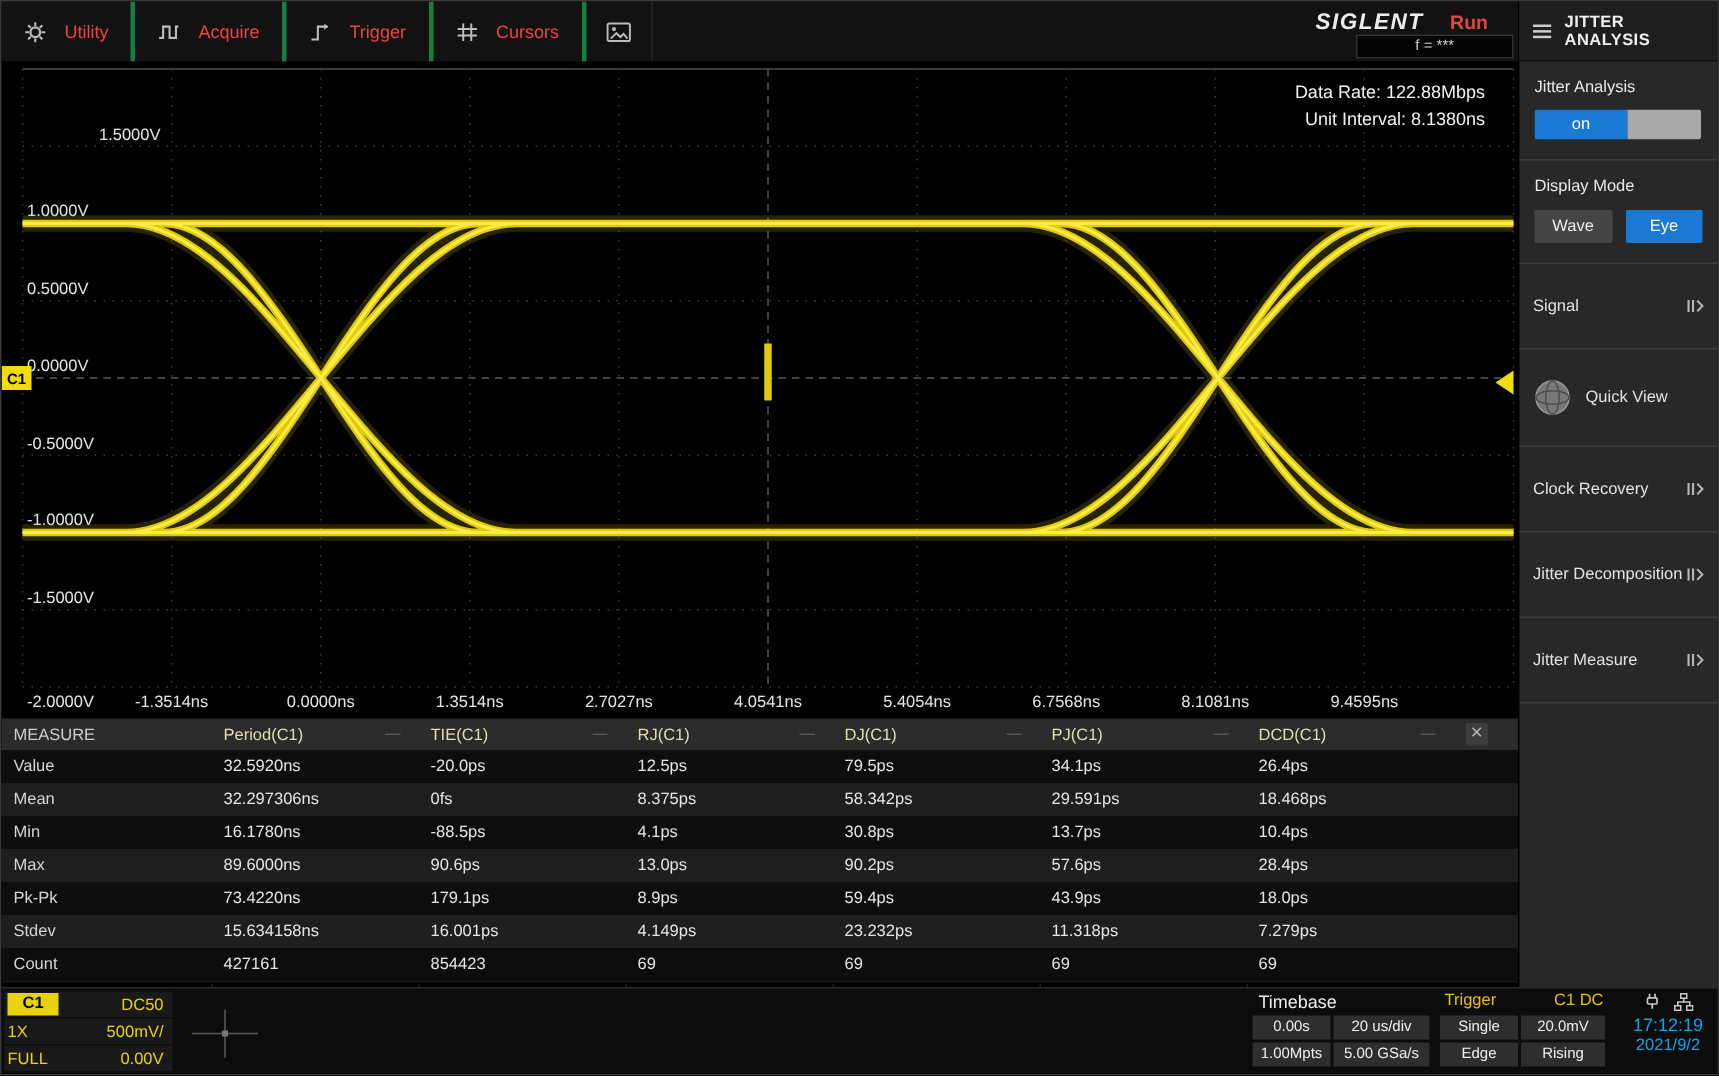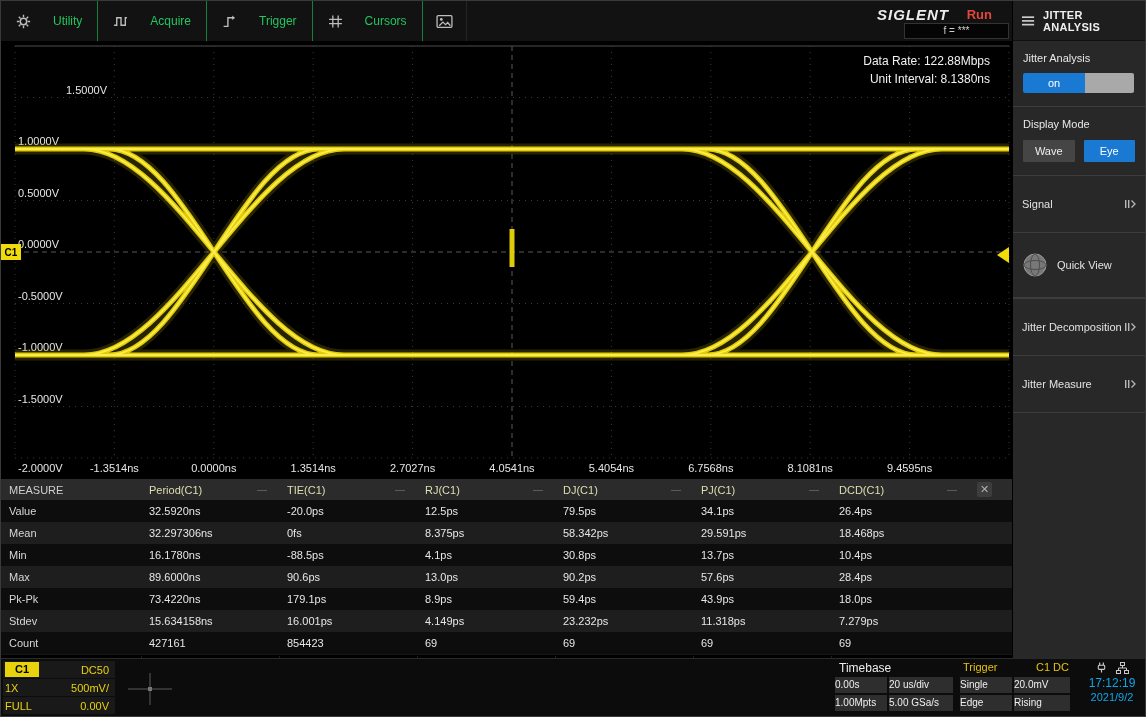--- a/index.html
+++ b/index.html
@@ -1,21 +1,21 @@
 <!DOCTYPE html>
 <html><head>
 <meta charset="utf-8">
 <style>
 *{margin:0;padding:0;box-sizing:border-box}
 html,body{background:#111;font-family:"Liberation Sans","DejaVu Sans",sans-serif;-webkit-user-select:none;user-select:none}
 .screen{position:relative;width:1146px;height:717px;background:#000;overflow:hidden;border:1px solid #3a3a3a}
 
 
 .topbar{position:absolute;left:0;top:0;width:1013px;height:40px;background:#121212;display:flex;align-items:stretch}
-.menu-item{display:flex;align-items:center;gap:22px;padding:0 15px;color:#22c55e;font-size:12px;border-right:1px solid #15803d;cursor:default}
+.menu-item{display:flex;align-items:center;gap:12px;padding:0 15px;color:#ef4444;font-size:12px;border-right:3px solid #15803d;cursor:default}
 .shot-btn{display:flex;align-items:center;padding:0 13px;border-right:1px solid #252525}
 .brand{position:absolute;right:65px;top:5px;color:#ececec;font-weight:bold;font-style:italic;font-size:15px;letter-spacing:1px}
 .run{position:absolute;right:22px;top:6px;color:#e0483c;font-weight:bold;font-size:13px}
 .freq-box{position:absolute;right:5px;top:22px;width:105px;height:16px;border:1px solid #333;background:#050505;color:#cfcfcf;font-size:10px;text-align:center;line-height:14px}
 
 
 .plot{position:absolute;left:0;top:40px;width:1013px;height:438px;background:#000}
 .plot svg.main{position:absolute;left:0;top:0;z-index:2}
 .readout{position:absolute;right:24px;top:11px;z-index:3;color:#f2f2f2;font-size:12px;text-align:right;line-height:18px}
 .ylab{position:absolute;left:17px;color:#e6e6e6;font-size:11px;z-index:1;white-space:nowrap}
@@ -62,21 +62,21 @@
 
 .bottombar{position:absolute;left:0;top:657px;width:1146px;height:60px;background:#0c0c0c;border-top:1px solid #2a2a2a;display:flex;align-items:stretch}
 .ch-box{width:112px;margin:2px 0 2px 2px;font-size:11px;color:#e8d20c}
 .ch-box .r{display:flex;justify-content:space-between;align-items:center;height:17px;background:#191919;margin-bottom:1px;padding:0 6px 0 2px}
 .c1chip{background:#e8d20c;color:#000;font-weight:bold;padding:0 10px;height:15px;line-height:15px}
 .pos-widget{width:70px;display:flex;align-items:center;justify-content:center}
 .spacer{flex:1}
 .tb-box{width:120px;padding-top:2px}
 .tb-title{color:#ececec;font-size:12px;height:16px;padding-left:4px}
 .chipgrid{display:grid;grid-template-columns:52px 64px;gap:2px}
-.chip{background:#2e2e2e;color:#efefef;font-size:10px;height:16px;line-height:16px;white-space:nowrap}
+.chip{background:#2e2e2e;color:#efefef;font-size:10px;height:16px;line-height:16px;text-align:center;white-space:nowrap}
 .trig-box{width:112px;margin-left:5px;padding-top:2px}
 .trig-head{display:flex;justify-content:space-between;color:#e8c20c;font-size:11px;height:16px;padding:0 3px}
 .trig-box .chipgrid{grid-template-columns:52px 56px}
 .clock-box{width:70px;margin-left:5px;padding-top:1px;color:#0ea5e9;text-align:center}
 .io{display:flex;justify-content:center;gap:9px;height:15px;align-items:center}
 .time{font-size:12px;height:16px;line-height:16px}
 .date{font-size:11px}
 </style>
 </head>
 <body>
@@ -482,20 +482,28 @@
     <div class="sb-div"></div>
     <div class="sb-row qv">
       <svg width="26" height="26" viewBox="0 0 26 26">
           <circle cx="13" cy="13" r="11" fill="#787878" stroke="#9a9a9a"></circle>
           <ellipse cx="13" cy="13" rx="11" ry="4.5" fill="none" stroke="#4e4e4e"></ellipse>
           <ellipse cx="13" cy="13" rx="4.5" ry="11" fill="none" stroke="#4e4e4e"></ellipse>
         </svg>
       <span class="lbl">Quick View</span>
     </div>
     <div class="sb-div"></div>
+    <div class="sb-row">
+      <span class="lbl">Clock Recovery</span>
+      <svg width="12" height="12" viewBox="0 0 12 12">
+          <rect x="1" y="2" width="1.4" height="8" fill="#b8b8b8"></rect>
+          <rect x="4" y="2" width="1.4" height="8" fill="#b8b8b8"></rect>
+          <path d="M7.5 2.5L11 6 7.5 9.5" stroke="#b8b8b8" fill="none" stroke-width="1.3"></path>
+        </svg>
+    </div>
     <div class="sb-div"></div>
     <div class="sb-row">
       <span class="lbl">Jitter Decomposition</span>
       <svg width="12" height="12" viewBox="0 0 12 12">
           <rect x="1" y="2" width="1.4" height="8" fill="#b8b8b8"></rect>
           <rect x="4" y="2" width="1.4" height="8" fill="#b8b8b8"></rect>
           <path d="M7.5 2.5L11 6 7.5 9.5" stroke="#b8b8b8" fill="none" stroke-width="1.3"></path>
         </svg>
     </div>
     <div class="sb-div"></div>

